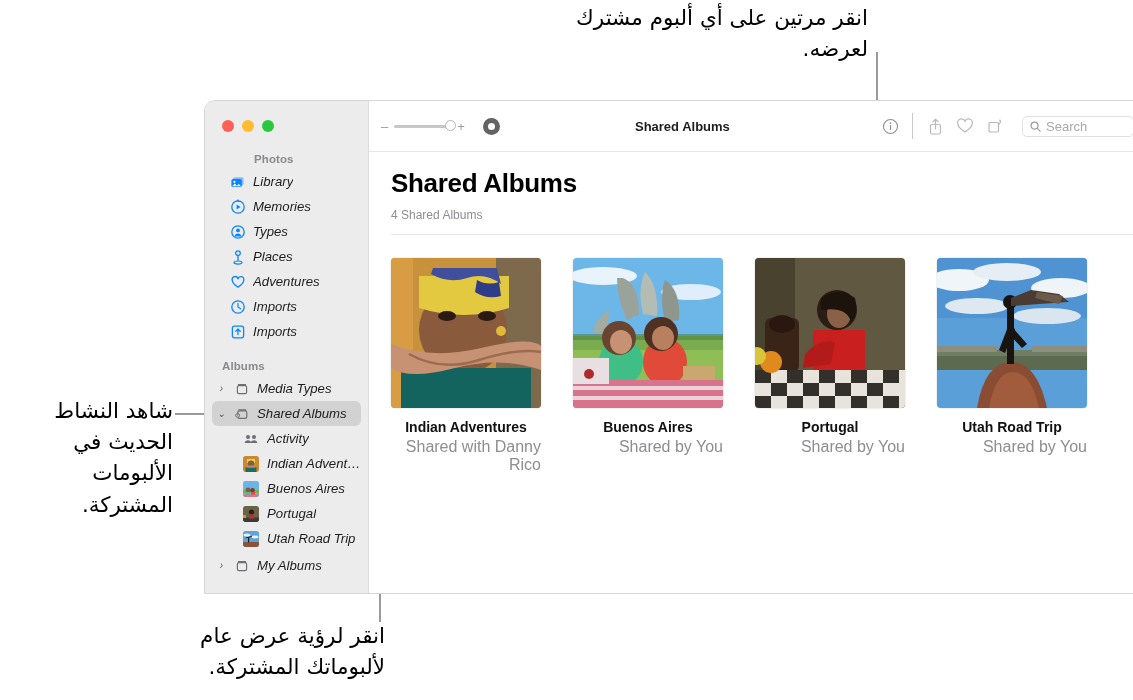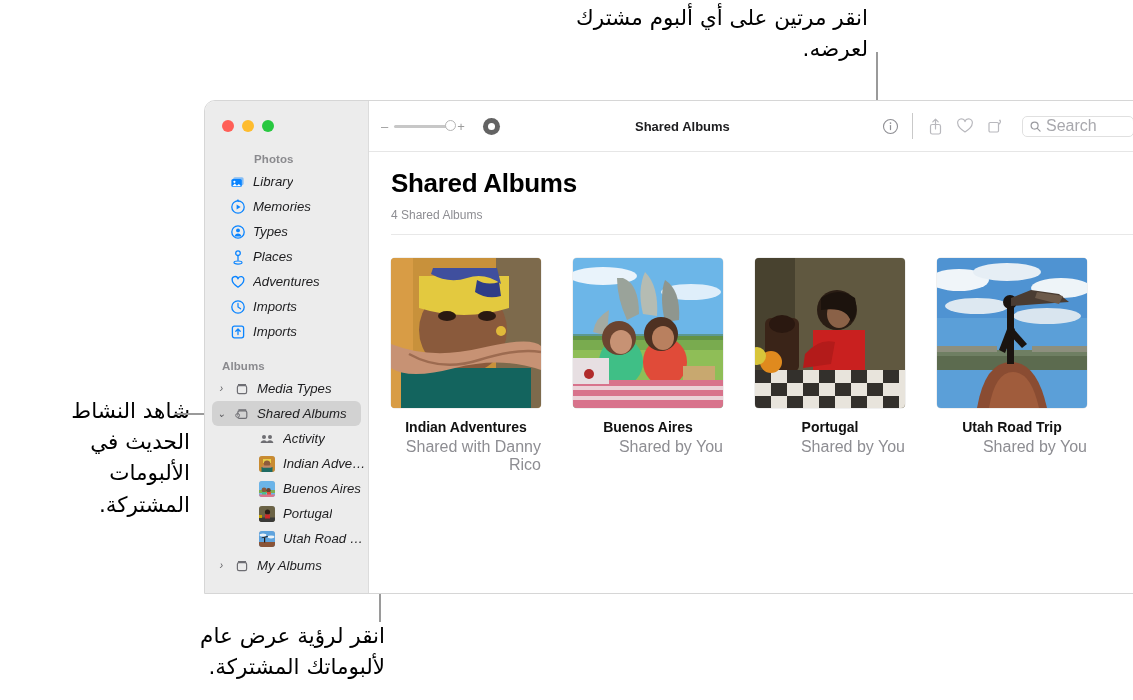--- a/index.html
+++ b/index.html
@@ -20,21 +20,21 @@
     position: absolute;
     direction: rtl;
     text-align: right;
     color: #000;
     font-family: "DejaVu Sans", sans-serif;
     font-size: 21.5px;
     line-height: 1.45;
     white-space: pre-wrap;
   }
   #annot-top    { right: 265px; top: 2px; width: 300px; }
-  #annot-left   { left: 25px;  top: 395px; width: 165px; }
+  #annot-left   { left: 8px;  top: 395px; width: 165px; }
   #annot-bottom { left: 140px; top: 620px; width: 245px; }
 
   
   .leader { position: absolute; background: #9a9a9a; }
   #leader-top-v    { left: 876px; top: 52px;  width: 2px;  height: 195px; }
   #leader-left-h   { left: 175px; top: 413px; width: 105px; height: 2px; }
   #leader-bot-v    { left: 379px; top: 414px; width: 2px;  height: 208px; }
   #leader-bot-h    { left: 347px; top: 413px; width: 34px;  height: 2px; }
 
   
@@ -106,21 +106,21 @@
   }
   .nav-row .ico svg { display: block; }
   .nav-label { white-space: nowrap; overflow: hidden; text-overflow: ellipsis; }
 
   .twisty {
     width: 11px; flex: 0 0 11px;
     color: #5b5b5f; font-size: 10px;
     display: flex; align-items: center; justify-content: center;
     margin-left: -14px;
   }
-  .nav-row.child { padding-left: 54px; gap: 8px; text-align: center; }
+  .nav-row.child { padding-left: 38px; gap: 8px; text-align: center; }
   .thumb-mini {
     width: 16px; height: 16px; border-radius: 3px;
     flex: 0 0 16px; overflow: hidden;
     background: #bbb;
   }
   .thumb-mini svg { display: block; width: 16px; height: 16px; }
 
   
   #main { flex: 1; display: flex; flex-direction: column; min-width: 0; background:#fff; }
 
@@ -167,21 +167,21 @@
   }
   .tb-sep { width: 1px; height: 26px; background: #c9c9c9; margin: 0 7px; }
   #search-box {
     width: 112px; height: 21px;
     border: 1px solid #e0e0e0; border-radius: 5px;
     display: flex; align-items: center; gap: 5px;
     padding: 0 7px; box-sizing: border-box;
     margin-left: 12px;
     background: #fff;
   }
-  #search-placeholder { font-size: 16px; color: #a8a8ad; }
+  #search-placeholder { font-size: 13px; color: #a8a8ad; }
 
   #content { flex: 1; padding: 0 0 0 22px; overflow: hidden; }
   #page-title {
     font-size: 26px; font-weight: bold; color: #000;
     padding-top: 16px; letter-spacing: -0.3px;
   }
   #page-subtitle {
     font-size: 12px; color: #8d8d92; padding-top: 9px;
   }
   #divider { height: 1px; background: #e8e8e8; margin-top: 12px; margin-right: 0; }

